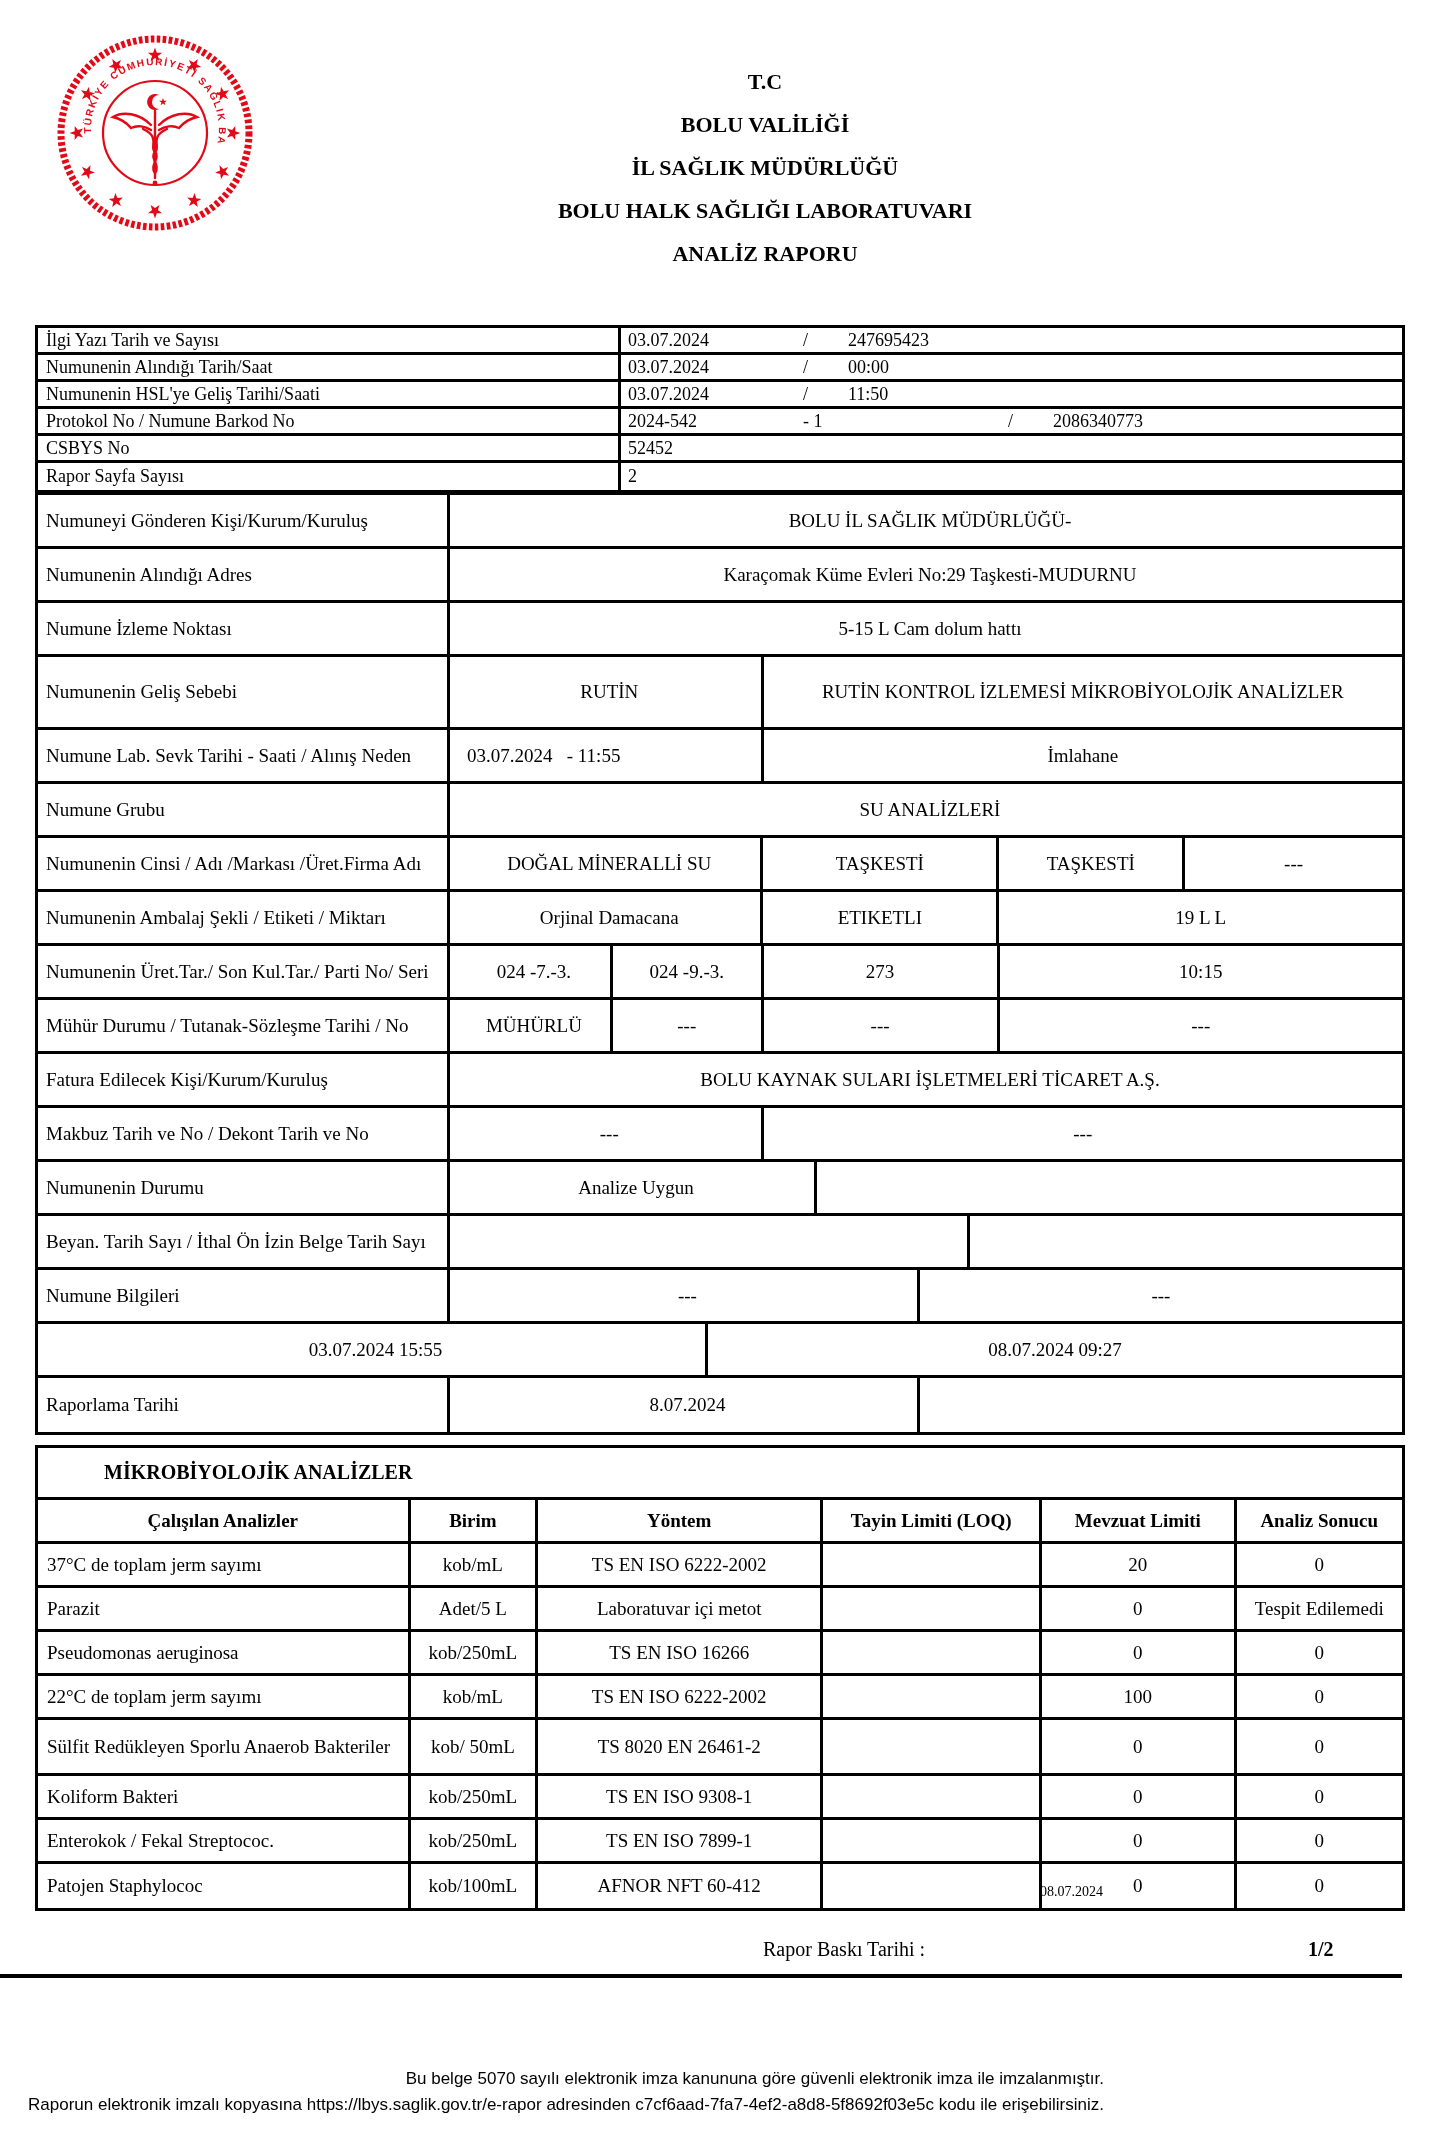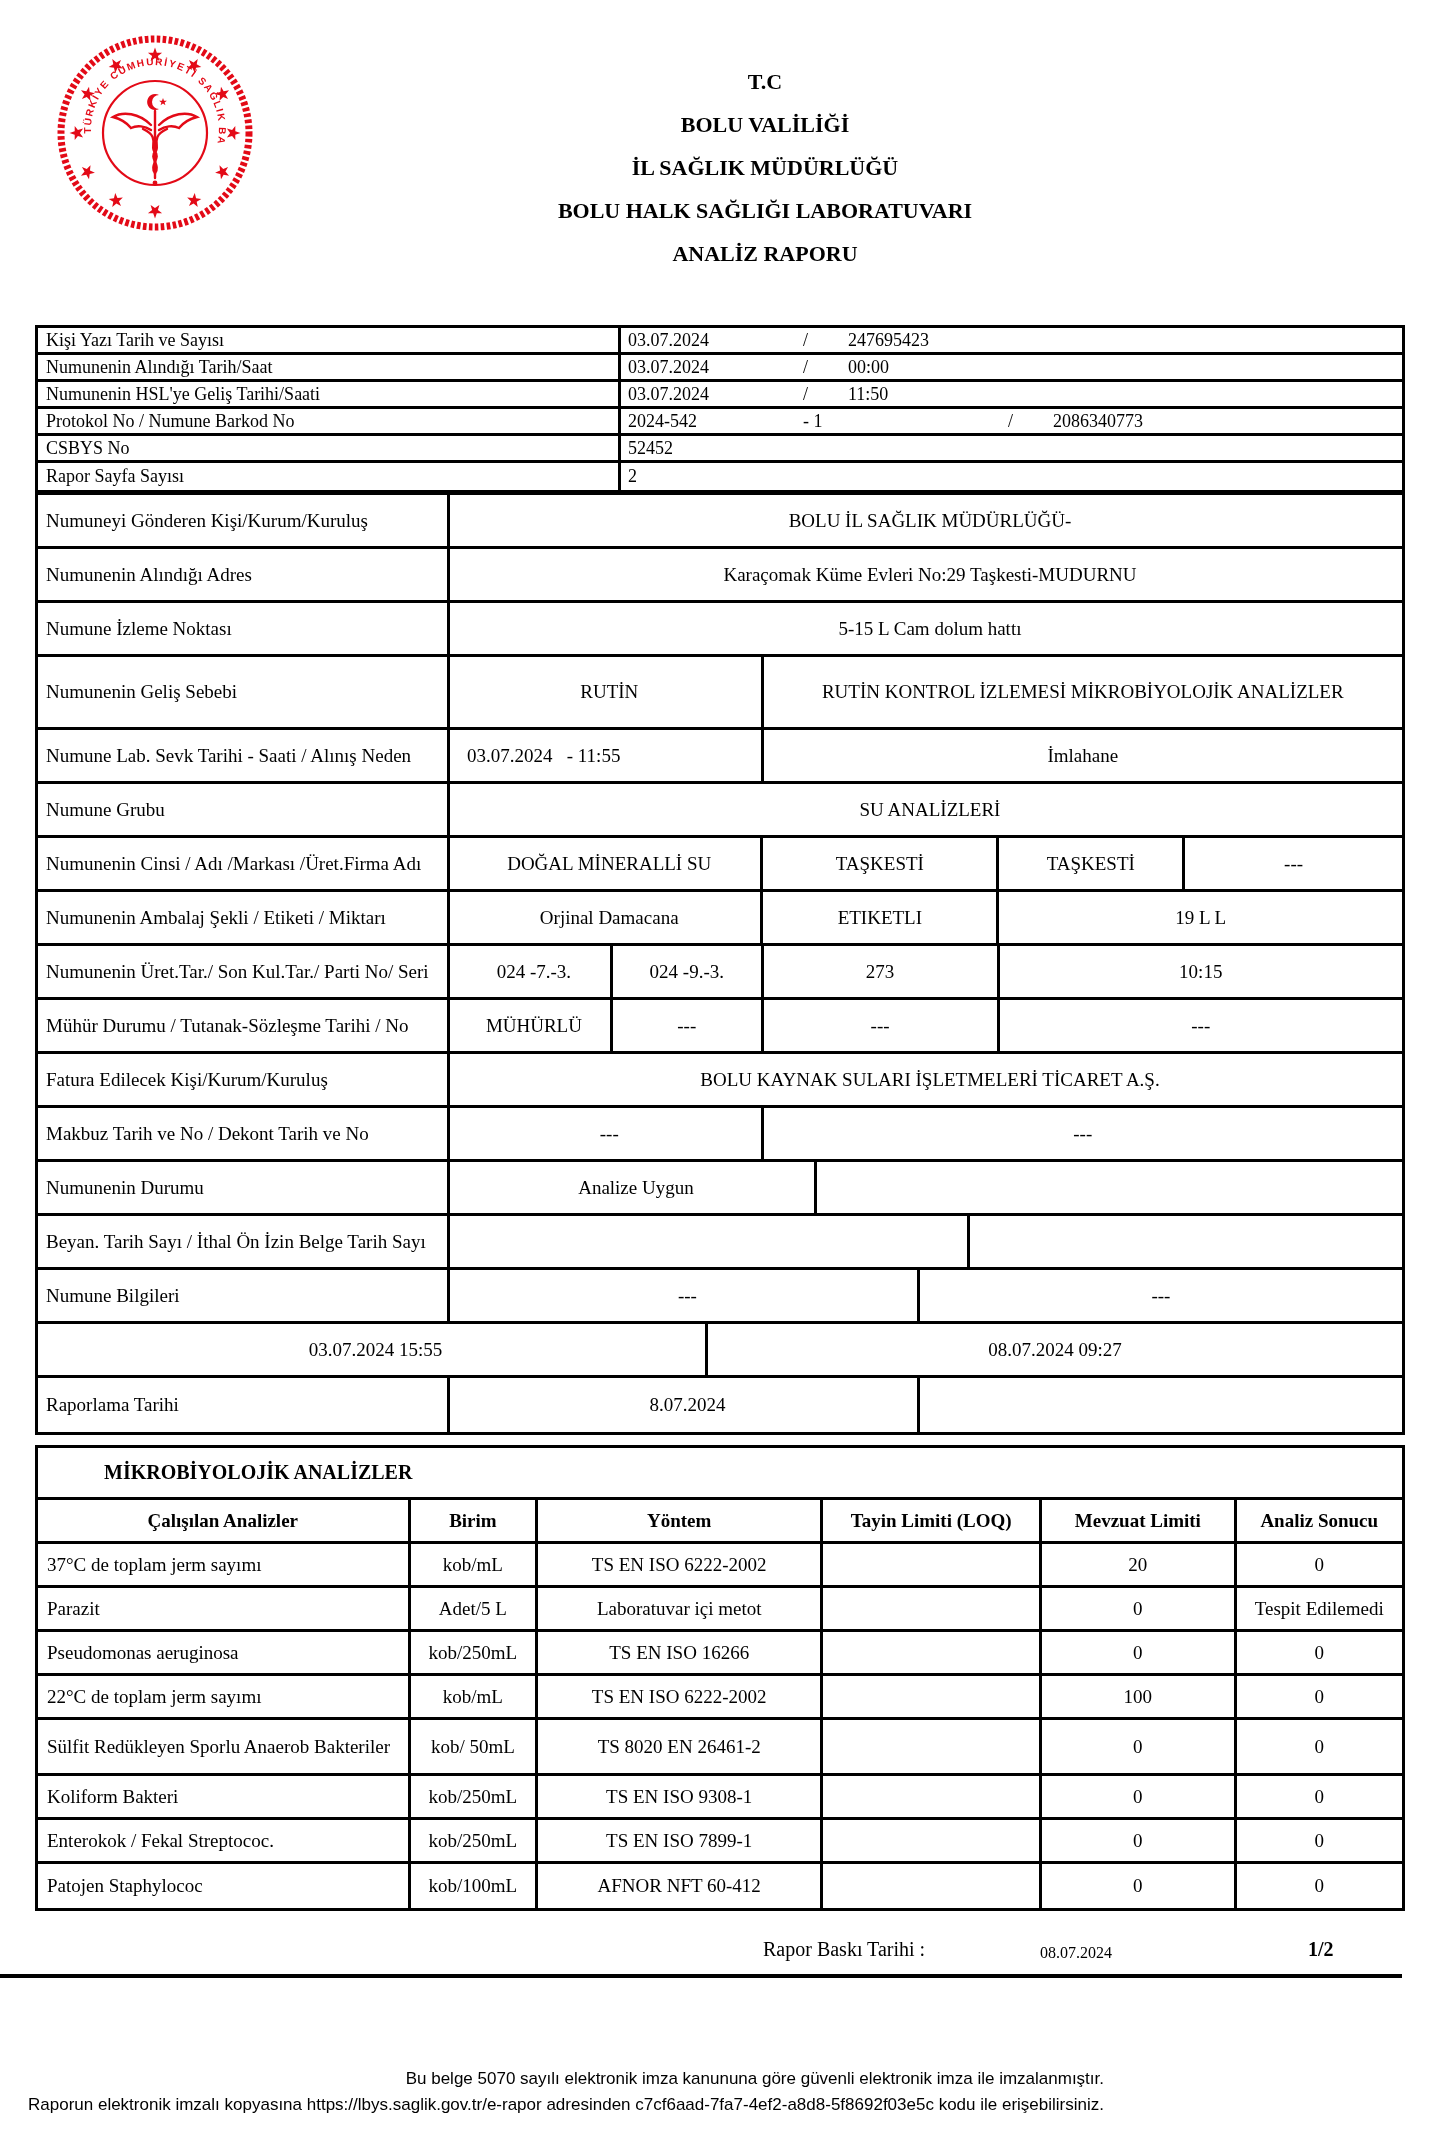--- a/index.html
+++ b/index.html
@@ -52,21 +52,21 @@
                  display:flex;align-items:center;padding-left:66px;
                  font-weight:bold;font-size:20px;}
   .t3 .hrow{min-height:68px;font-weight:bold;}
   .t3 .row{min-height:44px;}
   .t3 .row.tall2{min-height:56px;}
   .m1{width:27.1%;} .m2{width:9.35%;} .m3{width:20.9%;}
   .m4{width:16.05%;} .m5{width:14.25%;} .m6{width:12.35%;}
 
   
   .print-label{position:absolute;left:763px;top:1938px;font-size:20px;}
-  .print-date{position:absolute;left:1040px;top:1944px;font-size:16px;}
+  .print-date{position:absolute;left:1040px;top:1884px;font-size:14px;}
   .print-page{position:absolute;left:1308px;top:1938px;font-size:20px;font-weight:bold;}
   .rule{position:absolute;left:0;top:1974px;width:1402px;height:4px;background:#000;}
   .legal{position:absolute;left:28px;top:2066px;font-family:"Liberation Sans", sans-serif;
          font-size:17px;line-height:26px;text-align:right;}
 </style>
 </head>
 <body>
 
 <div class="page">
 
@@ -111,21 +111,21 @@
   <div class="titles">
     <div>T.C</div>
     <div>BOLU VALİLİĞİ</div>
     <div>İL SAĞLIK MÜDÜRLÜĞÜ</div>
     <div>BOLU HALK SAĞLIĞI LABORATUVARI</div>
     <div>ANALİZ RAPORU</div>
   </div>
 
   <div class="tbl t1">
     <div class="row">
-      <div class="lab">Kişi Yazı Tarih ve Sayısı</div>
+      <div class="lab">İlgi Yazı Tarih ve Sayısı</div>
       <div class="vals g3">
         <span>03.07.2024</span>
         <span>/</span>
         <span>247695423</span>
       </div>
     </div>
     <div class="row">
       <div class="lab">Numunenin Alındığı Tarih/Saat</div>
       <div class="vals g3">
         <span>03.07.2024</span>

